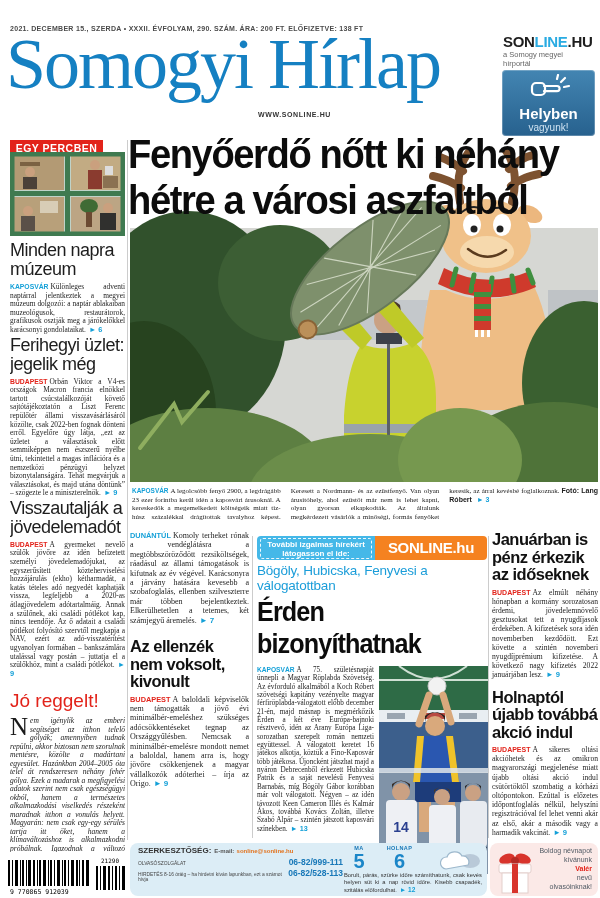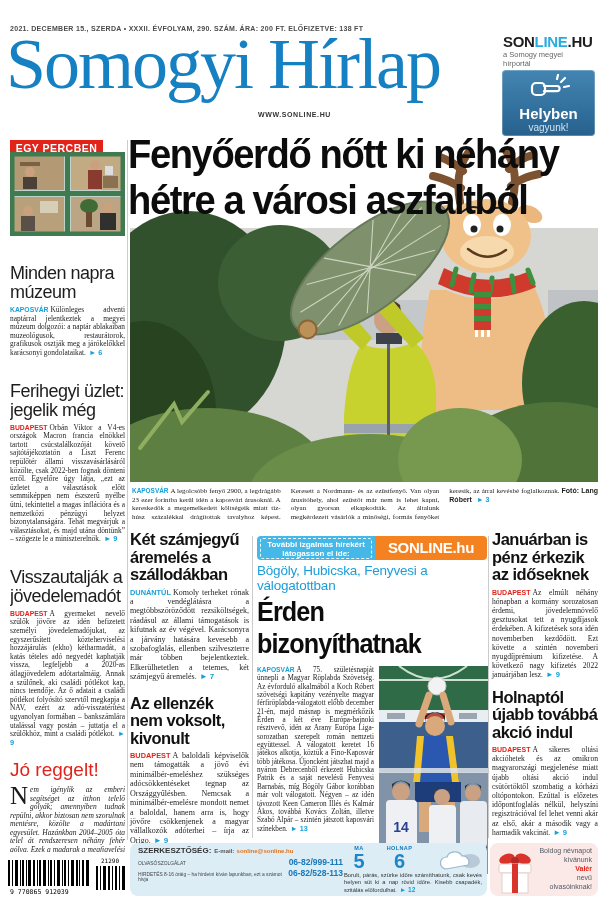--- a/index.html
+++ b/index.html
@@ -31,21 +31,21 @@
       font-family:"Liberation Serif",serif;font-size:7px;line-height:8.7px;text-align:justify;color:#222;}
 
   
   .tag{font-family:"Liberation Sans",sans-serif;font-weight:bold;font-size:.92em;margin-right:2px;}
   .tag-blue{color:#14a0d8;} .tag-red{color:#e2231a;}
   .pref{color:#14a0d8;font-weight:bold;font-family:"Liberation Sans",sans-serif;margin-left:3px;}
   .body{font-family:"Liberation Serif",serif;text-align:justify;margin:0;color:#1d1d1d;}
 
   
   #left-col{left:10px;top:152px;width:115px;height:700px;overflow:hidden;}
-  #left-col .sb-title{font-size:18px;line-height:19px;letter-spacing:-.5px;color:#1d1d1d;margin:24px 0 4px;}
+  #left-col .sb-title{font-size:18px;line-height:19px;letter-spacing:-.5px;color:#1d1d1d;margin:1px 0 4px;}
   #left-col .body{font-size:7.4px;line-height:8.6px;}
   #morning-title{color:#e2231a;font-size:19px;margin:12px 0 5px;}
   #morning-body{font-family:"Liberation Serif",serif;font-style:italic;font-size:7.5px;line-height:8.5px;text-align:justify;}
   #morning-body .dropcap{float:left;font-size:25px;line-height:20px;font-style:normal;margin:0 2px 0 0;}
   #divider-left{left:127px;top:140px;width:1px;height:700px;background:#ccc;}
 
   
   .vdiv{width:1px;background:#ccc;top:536px;height:302px;}
   #low-col1{left:130px;top:531px;width:119px;}
   #low-col1 .lw-title,#low-col4 .lw-title{font-weight:bold;font-size:16.5px;line-height:17.5px;letter-spacing:-.5px;color:#111;margin:0 0 4px;}
@@ -296,21 +296,20 @@
         <rect x="114" y="10" width="3" height="24"></rect>
     </g>
     <text x="2" y="38" font-family="DejaVu Sans Mono, monospace" font-size="6.5" fill="#000">9 770865 912039</text>
     <text x="102" y="7" font-family="DejaVu Sans Mono, monospace" font-size="6" fill="#000" text-anchor="middle">21290</text>
   </svg>
 
   <div class="abs vdiv" style="left:252px;"></div>
   <div class="abs vdiv" style="left:488px;"></div>
 
   <div class="abs" id="low-col1">
-    <div class="lw-title">Két számjegyű áremelés a szállodákban</div>
     <p class="body"><span class="tag tag-blue">DUNÁNTÚL</span><span>Komoly terheket rónak a vendéglátásra a megtöbbszöröződött rezsiköltségek, ráadásul az állami támogatások is kifutnak az év végével. Karácsonyra a járvány hatására kevesebb a szobafoglalás, ellenben szilveszterre már többen bejelentkeztek. Elkerülhetetlen a tetemes, két számjegyű áremelés.</span><span class="pref">► 7</span></p>
     <div class="story2">
       <div class="lw-title">Az ellenzék nem voksolt, kivonult</div>
       <p class="body"><span class="tag tag-red">BUDAPEST</span><span>A baloldali képviselők nem támogatták a jövő évi minimálbér-emeléshez szükséges adócsökkentéseket tegnap az Országgyűlésben. Nemcsak a minimálbér-emelésre mondott nemet a baloldal, hanem arra is, hogy jövőre csökkenjenek a magyar vállalkozók adóterhei – írja az Origo.</span><span class="pref">► 9</span></p>
     </div>
   </div>
 
   <div class="abs" id="promo">
     <div id="promo-blue">
       <div class="in">

